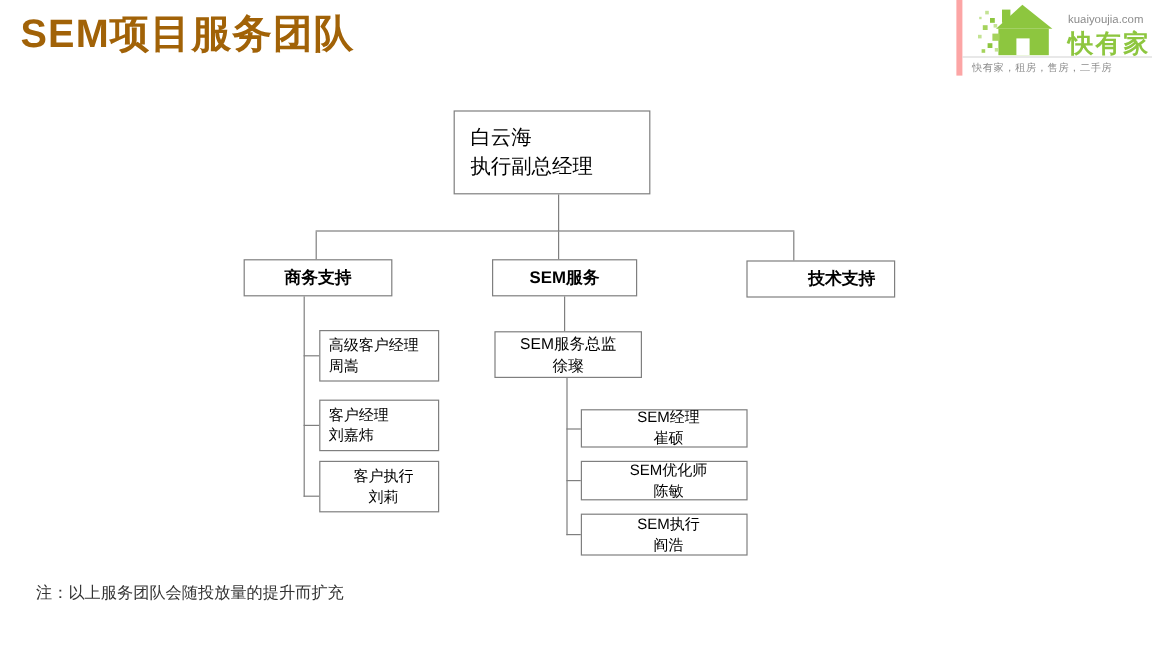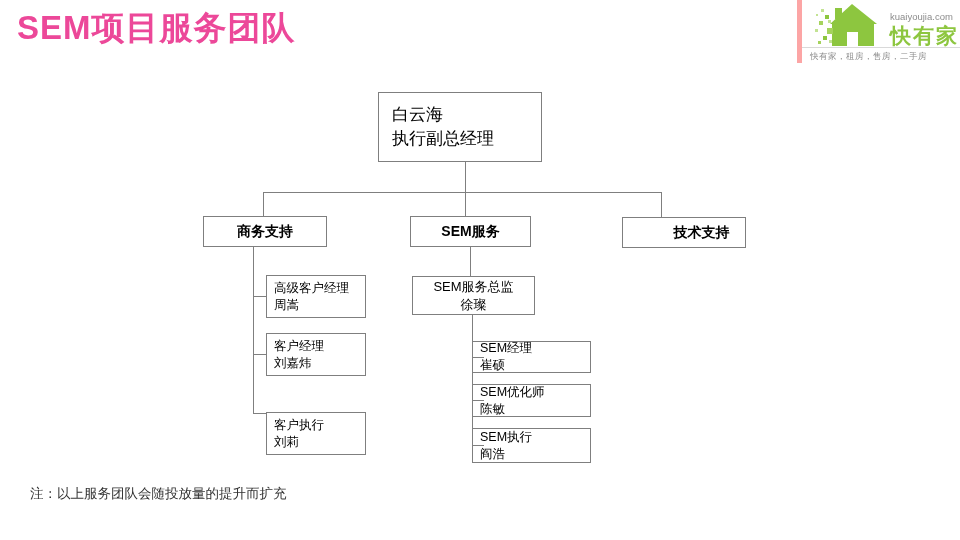--- a/index.html
+++ b/index.html
@@ -2,21 +2,21 @@
 <html><head>
 <meta charset="utf-8">
 <style>
   html,body{margin:0;padding:0;background:#fff;}
   .slide{
     position:relative;width:960px;height:540px;background:#ffffff;
     font-family:"Liberation Sans","DejaVu Sans",sans-serif;overflow:hidden;
   }
   .title{
     position:absolute;left:17px;top:6px;margin:0;
-    font-size:33px;font-weight:bold;color:#ec4899;letter-spacing:1px;
+    font-size:33px;font-weight:bold;color:#a16207;letter-spacing:1px;
   }
   
   .logo{position:absolute;left:797px;top:0;width:163px;height:63px;border-left:5px solid #fca5a5;}
   .logo-house{position:absolute;left:13px;top:3px;}
   .logo-domain{position:absolute;left:88px;top:11px;font-size:9.5px;color:#8c8c8c;}
   .logo-brand{position:absolute;left:88px;top:22px;font-size:21px;font-weight:bold;color:#8DC63F;letter-spacing:2px;}
   .logo-divider{position:absolute;left:0;top:47px;width:163px;height:1px;background:#d9d9d9;}
   .logo-tagline{position:absolute;left:8px;top:51px;font-size:8.5px;color:#8c8c8c;letter-spacing:0.5px;}
   
   .box{position:absolute;background:#fff;border:1px solid #7f7f7f;box-sizing:border-box;color:#000;}
@@ -24,22 +24,22 @@
   .root-box{left:378px;top:92px;width:164px;height:70px;font-size:17px;font-weight:normal;
     display:flex;flex-direction:column;justify-content:center;padding-left:13px;line-height:1.4;}
   .branch-box{height:31px;font-size:14px;font-weight:bold;display:flex;align-items:center;justify-content:center;}
   .branch-biz{left:203px;top:216px;width:124px;}
   .branch-sem{left:410px;top:216px;width:121px;}
   .branch-tech{left:622px;top:217px;width:124px;padding-left:35px;}
   .director-box{left:412px;top:276px;width:123px;height:39px;font-size:13px;line-height:18px;
     display:flex;flex-direction:column;justify-content:center;text-align:center;}
   .member-box{font-size:12.5px;line-height:17px;display:flex;flex-direction:column;justify-content:center;padding-left:7px;}
   .biz-m{left:266px;width:100px;height:43px;}
-  .biz-m1{top:275px;} .biz-m2{top:333px;} .biz-m3{top:412px;}
-  .sem-m{left:472px;width:119px;}
+  .biz-m1{top:275px;} .biz-m2{top:333px;} .biz-m3{top:384px;text-align:center;}
+  .sem-m{left:484px;width:139px;text-align:center;}
   .sem-m1{top:341px;height:32px;} .sem-m2{top:384px;height:33px;} .sem-m3{top:428px;height:35px;}
   
   .ln{position:absolute;background:#7f7f7f;}
   
   .note{position:absolute;left:30px;top:485px;font-size:13.5px;color:#333;}
 </style>
 </head>
 <body>
 
 <div class="slide">

